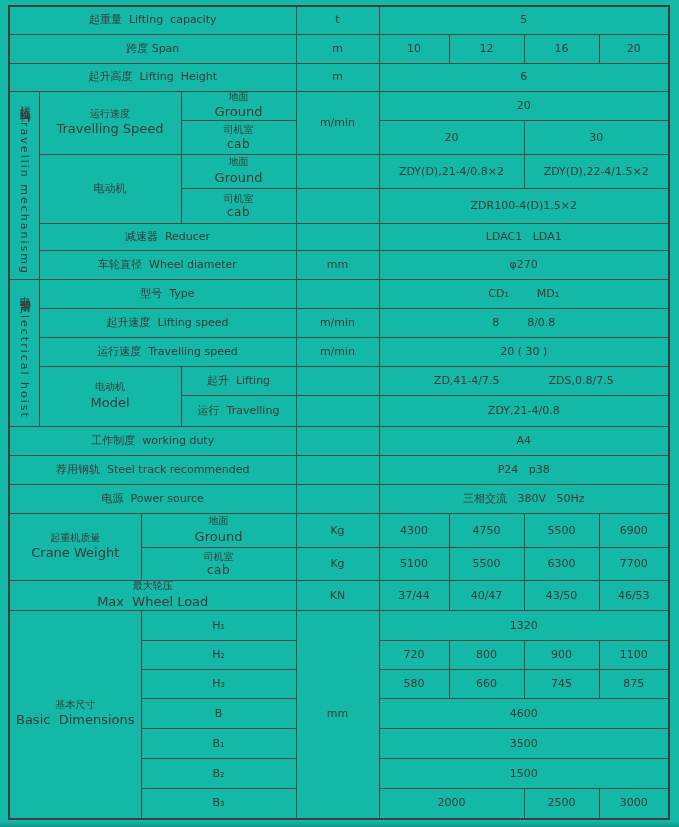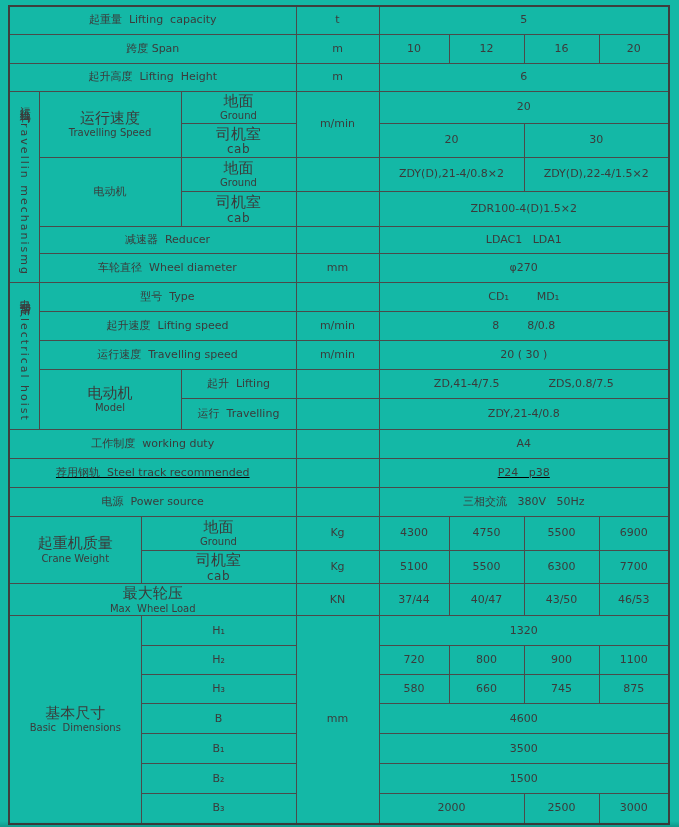--- a/index.html
+++ b/index.html
@@ -6,22 +6,22 @@
   body{background:#e9e9e7;font-family:"DejaVu Sans","Liberation Sans",sans-serif;}
   .page{position:relative;width:679px;height:827px;background:#14b8a6;overflow:hidden;}
   table.spec{position:absolute;left:8px;top:5px;width:660px;table-layout:fixed;
              border-collapse:collapse;border:2px solid #3e3e3e;}
   td{border:1px solid #4a4a4a;text-align:center;vertical-align:middle;
      padding:0;font-size:11px;color:#3b3b3b;white-space:pre;overflow:hidden;
      font-family:"DejaVu Sans","Liberation Sans",sans-serif;line-height:1.25;}
   td.section{padding:0;}
   td.section .v{writing-mode:vertical-rl;text-orientation:mixed;margin:0 auto;
                 font-size:11px;letter-spacing:2px;line-height:1.1;white-space:pre;}
-  .zh-line{font-size:15px;}
-  .en-line{font-size:10px;}
+  .zh-line{font-size:10px;font-family:Liberation Mono, monospace;}
+  .en-line{font-size:13px;}
   .en-line.big{font-size:12px;line-height:1.05;letter-spacing:0.5px;}
   td.unit{font-size:11px;}
   td.value{font-size:11px;}
   .scan-shadow{position:absolute;left:0;bottom:0;width:100%;height:6px;
                background:linear-gradient(to bottom,rgba(0,0,0,0),rgba(0,0,0,0.18));}
 </style>
 </head>
 <body>
 
 <div class="page">
@@ -115,21 +115,21 @@
         <tr style="height: 31px;">
           <td class="sub">运行  Travelling</td>
           <td class="unit"></td>
           <td class="value" colspan="4">ZDY,21-4/0.8</td>
         </tr>
         <tr style="height: 29px;">
           <td class="label" colspan="4">工作制度  working duty</td>
           <td class="unit"></td>
           <td class="value" colspan="4">A4</td>
         </tr>
-        <tr style="height: 29px; text-decoration: underline;">
+        <tr style="height: 29px;">
           <td class="label" colspan="4">荐用钢轨  Steel track recommended</td>
           <td class="unit"></td>
           <td class="value" colspan="4">P24   p38</td>
         </tr>
         <tr style="height: 29px;">
           <td class="label" colspan="4">电源  Power source</td>
           <td class="unit"></td>
           <td class="value" colspan="4">三相交流   380V   50Hz</td>
         </tr>
         <tr style="height: 34px;">

